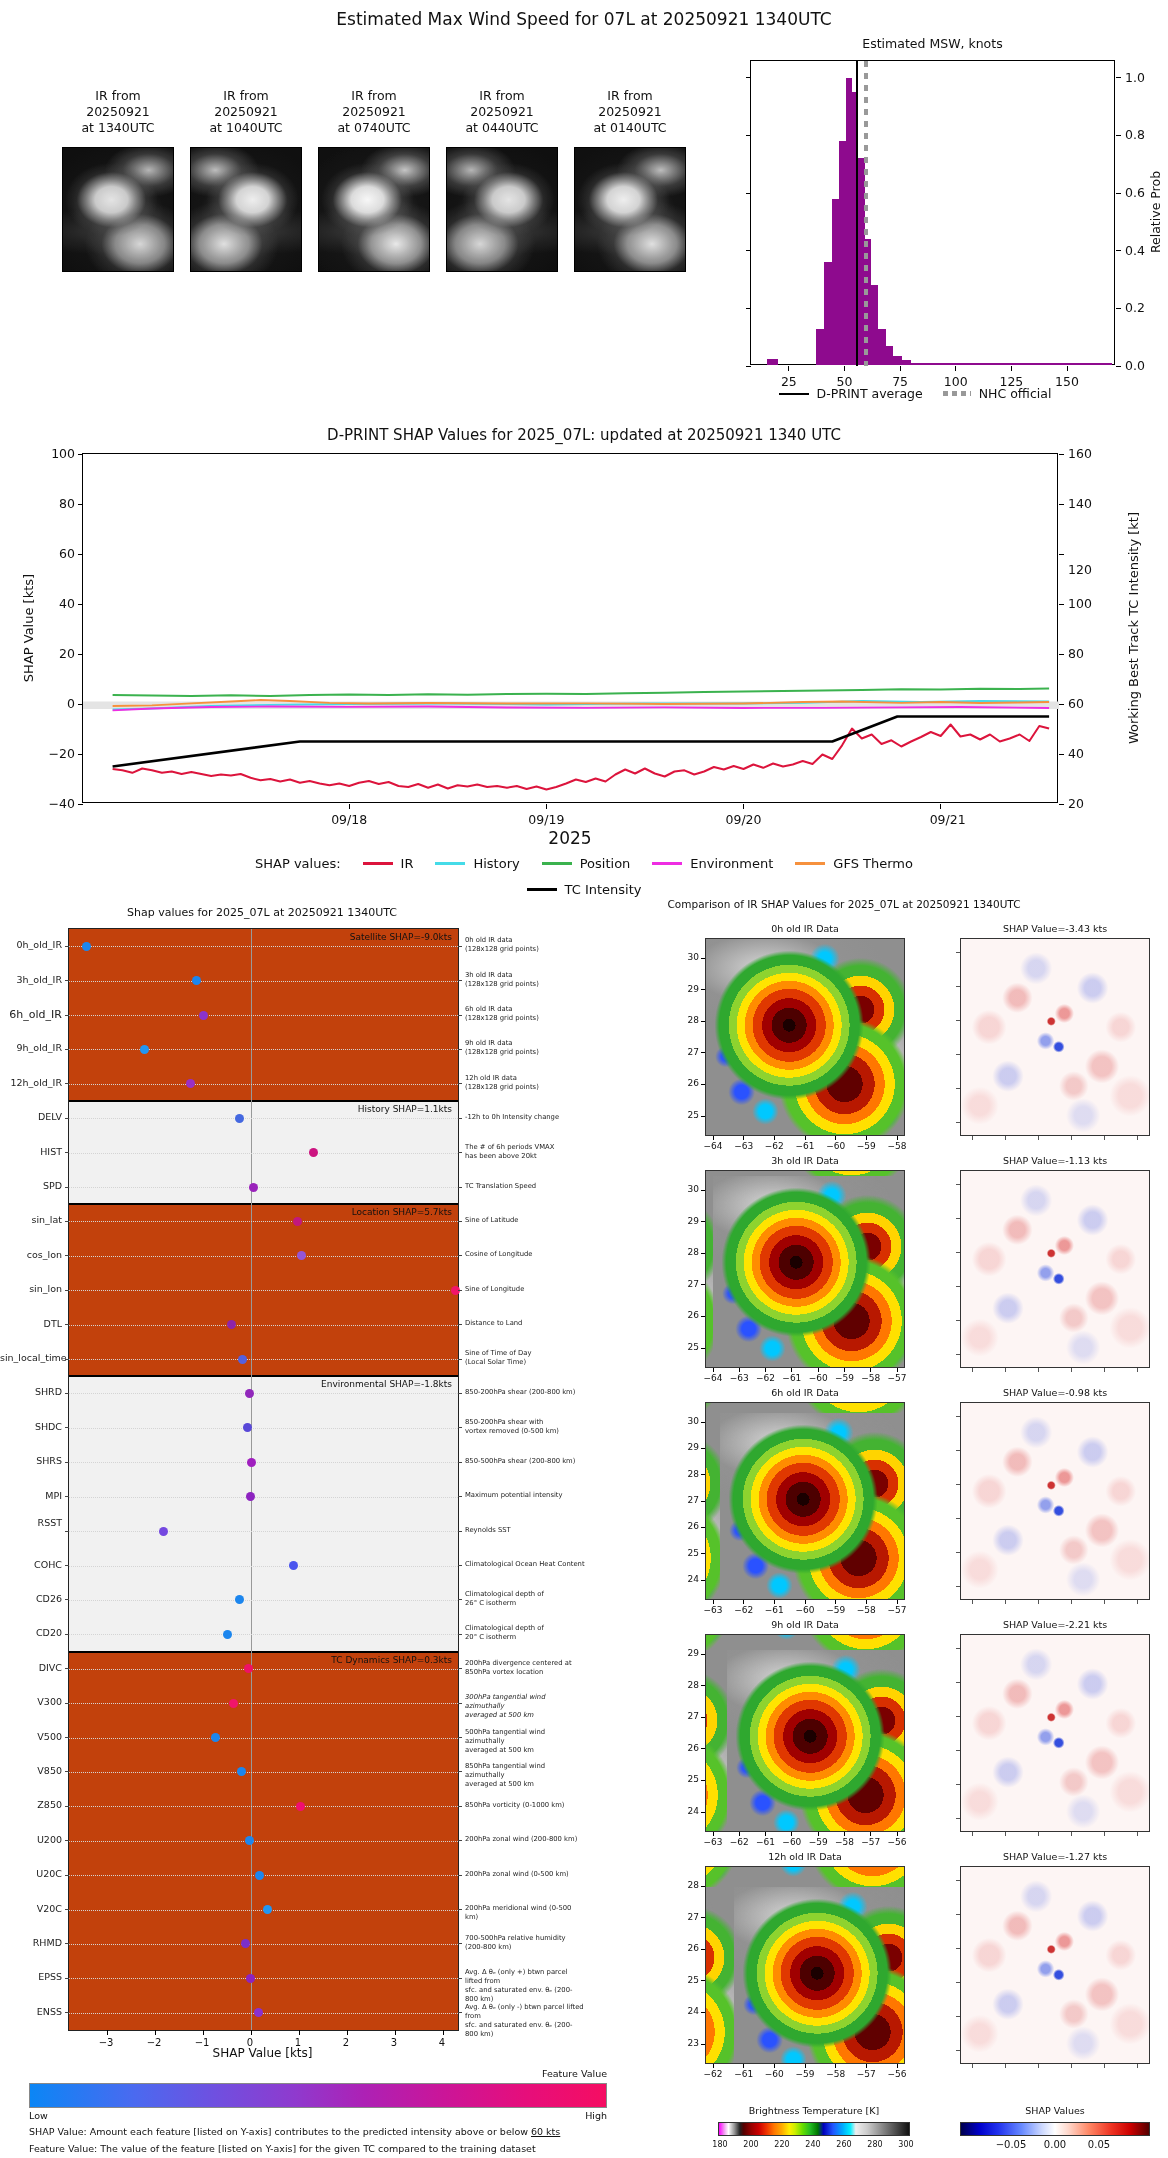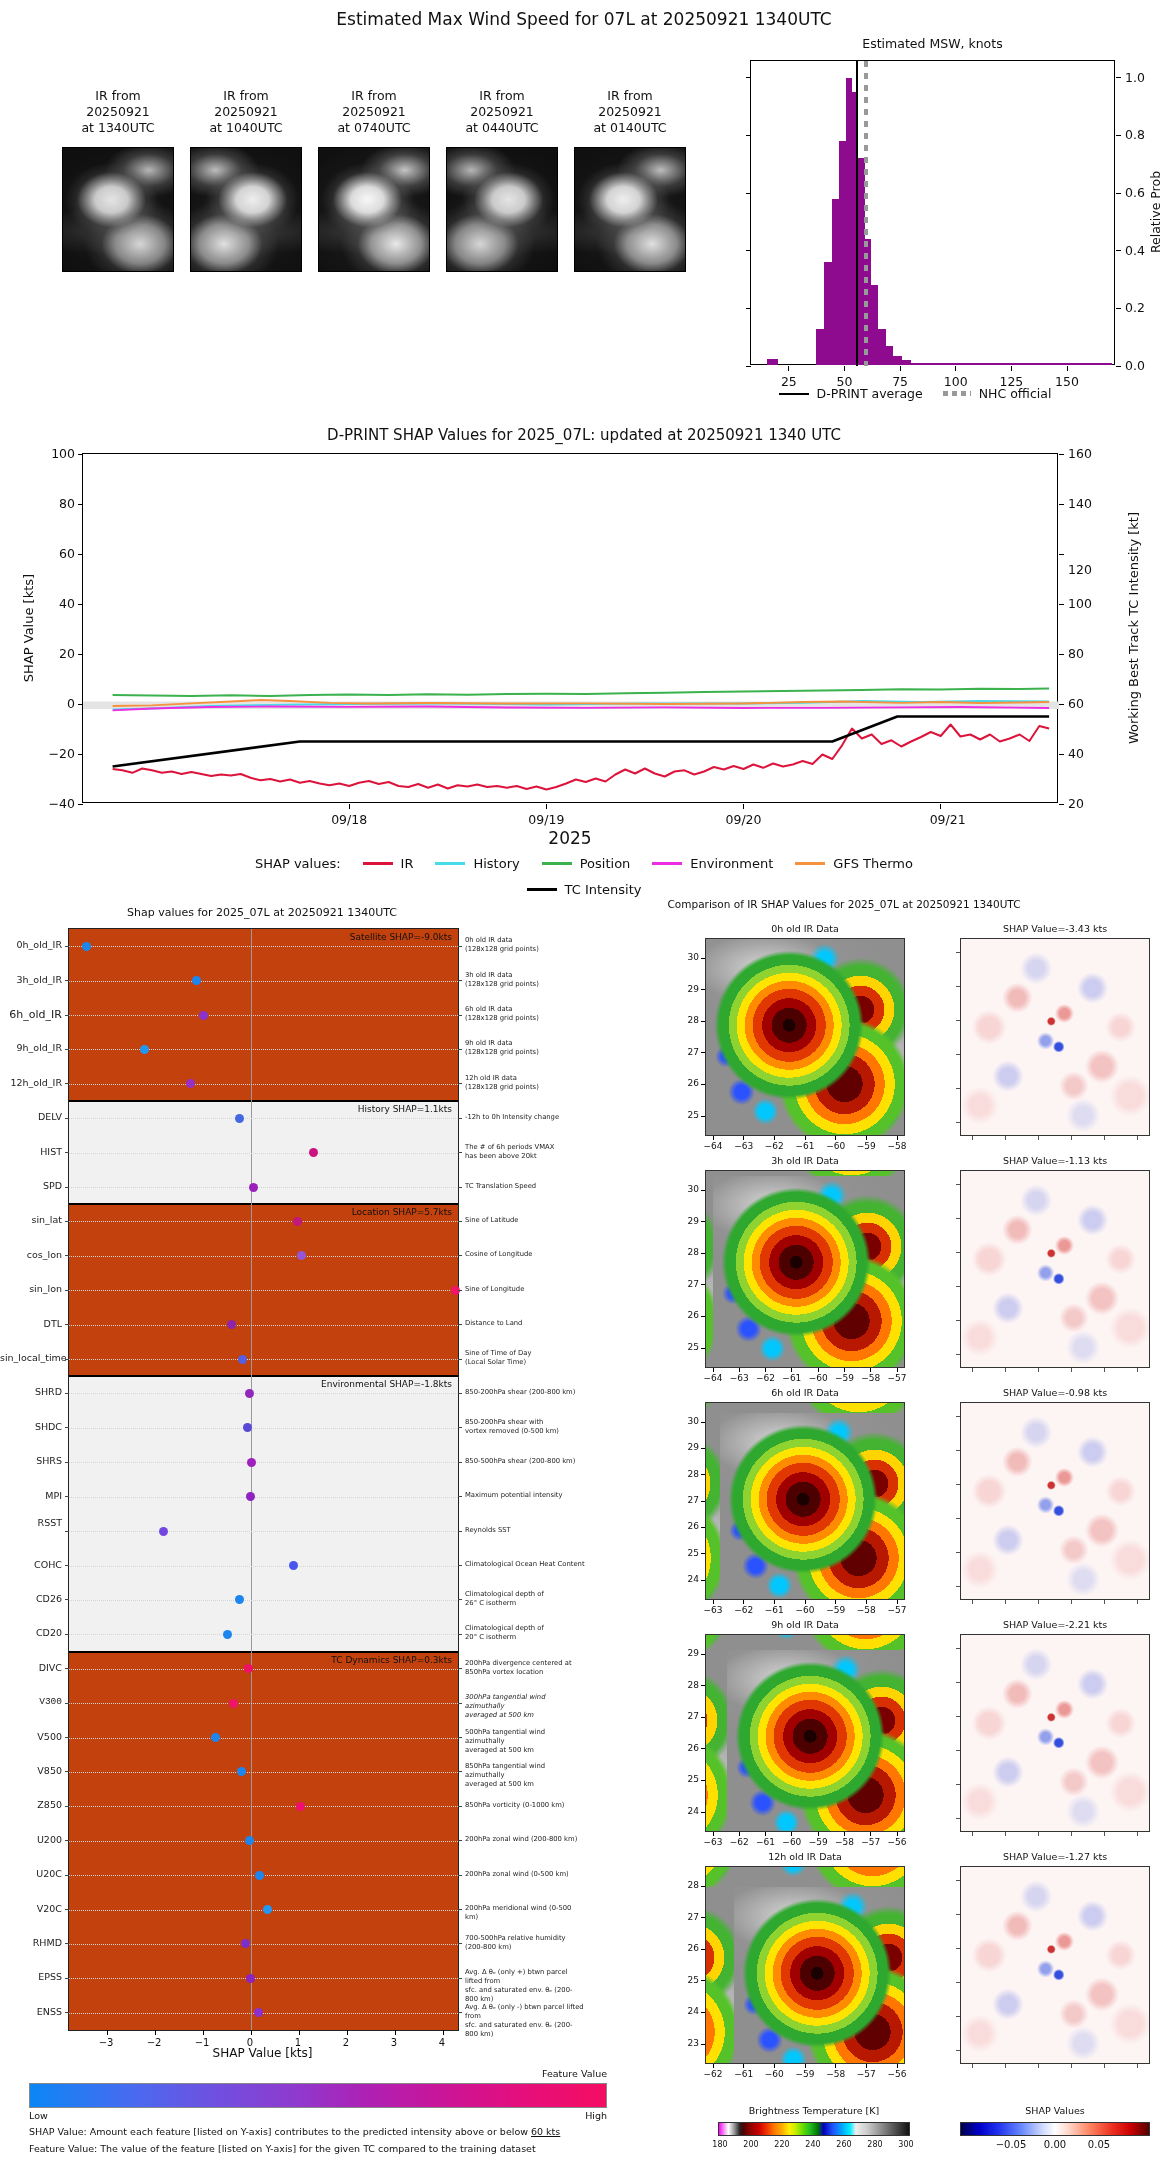--- a/index.html
+++ b/index.html
@@ -431,21 +431,21 @@
       <div style="position: absolute; left: 465px; top: 1560.02px; width: 120px; font-size: 6.8px; line-height: 9px; white-space: pre-line; color: rgb(34, 34, 34);">Climatological Ocean Heat Content</div>
       <div style="position: absolute; left: 0px; top: 1592.92px; width: 62px; text-align: right; font-size: 9.5px; color: rgb(34, 34, 34);">CD26</div>
       <div style="position: absolute; left: 465px; top: 1589.92px; width: 120px; font-size: 6.8px; line-height: 9px; white-space: pre-line; color: rgb(34, 34, 34);">Climatological depth of
 26° C isotherm</div>
       <div style="position: absolute; left: 0px; top: 1627.33px; width: 62px; text-align: right; font-size: 9.5px; color: rgb(34, 34, 34);">CD20</div>
       <div style="position: absolute; left: 465px; top: 1624.33px; width: 120px; font-size: 6.8px; line-height: 9px; white-space: pre-line; color: rgb(34, 34, 34);">Climatological depth of
 20° C isotherm</div>
       <div style="position: absolute; left: 0px; top: 1661.73px; width: 62px; text-align: right; font-size: 9.5px; color: rgb(34, 34, 34);">DIVC</div>
       <div style="position: absolute; left: 465px; top: 1658.73px; width: 120px; font-size: 6.8px; line-height: 9px; white-space: pre-line; color: rgb(34, 34, 34);">200hPa divergence centered at
 850hPa vortex location</div>
-      <div style="position: absolute; left: 0px; top: 1696.14px; width: 62px; text-align: right; font-size: 9.5px; color: rgb(34, 34, 34); font-family: Liberation Mono, monospace;">V300</div>
+      <div style="position: absolute; left: 0px; top: 1696.14px; width: 62px; text-align: right; font-size: 9.5px; color: rgb(34, 34, 34);">V300</div>
       <div style="position: absolute; left: 465px; top: 1693.14px; width: 120px; font-size: 6.8px; line-height: 9px; white-space: pre-line; color: rgb(34, 34, 34); font-style: italic;">300hPa tangential wind azimuthally
 averaged at 500 km</div>
       <div style="position: absolute; left: 0px; top: 1730.55px; width: 62px; text-align: right; font-size: 9.5px; color: rgb(34, 34, 34);">V500</div>
       <div style="position: absolute; left: 465px; top: 1727.55px; width: 120px; font-size: 6.8px; line-height: 9px; white-space: pre-line; color: rgb(34, 34, 34);">500hPa tangential wind azimuthally
 averaged at 500 km</div>
       <div style="position: absolute; left: 0px; top: 1764.95px; width: 62px; text-align: right; font-size: 9.5px; color: rgb(34, 34, 34);">V850</div>
       <div style="position: absolute; left: 465px; top: 1761.95px; width: 120px; font-size: 6.8px; line-height: 9px; white-space: pre-line; color: rgb(34, 34, 34);">850hPa tangential wind azimuthally
 averaged at 500 km</div>
       <div style="position: absolute; left: 0px; top: 1799.36px; width: 62px; text-align: right; font-size: 9.5px; color: rgb(34, 34, 34);">Z850</div>
       <div style="position: absolute; left: 465px; top: 1800.86px; width: 120px; font-size: 6.8px; line-height: 9px; white-space: pre-line; color: rgb(34, 34, 34);">850hPa vorticity (0-1000 km)</div>

